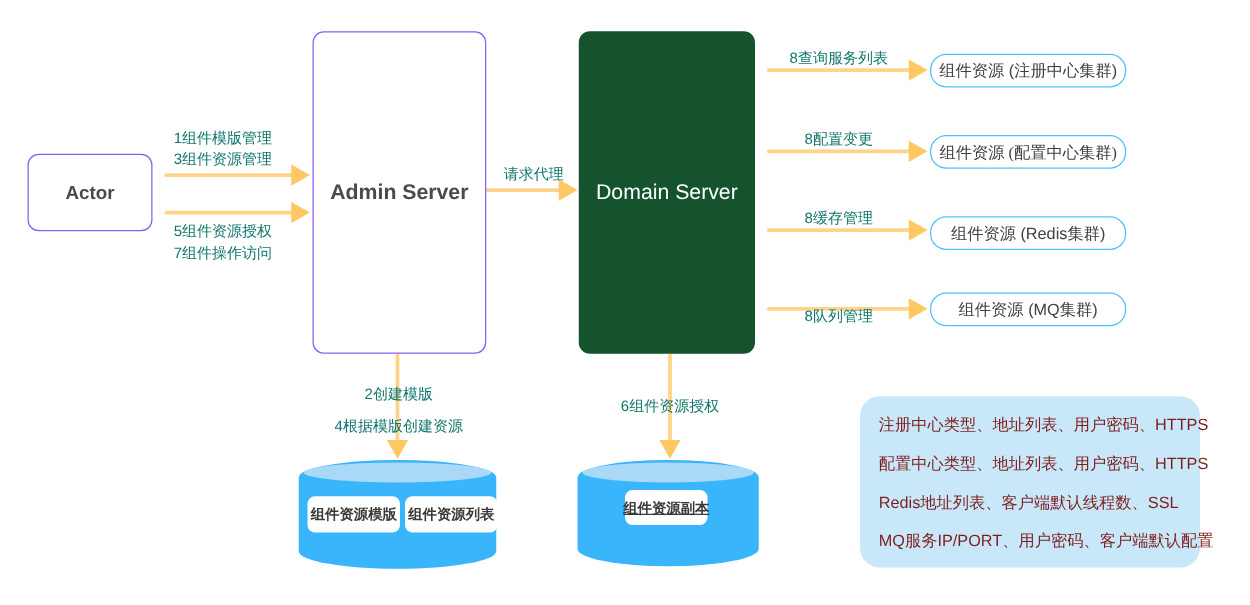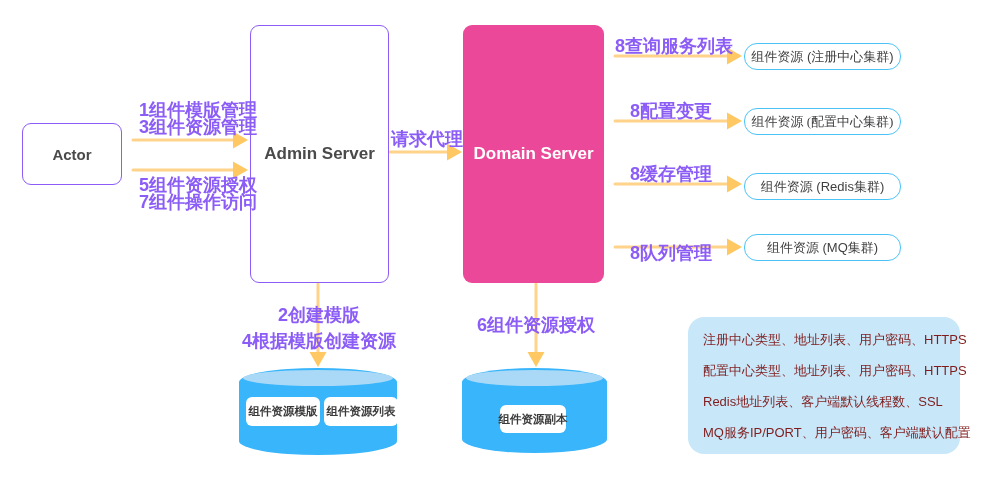--- a/index.html
+++ b/index.html
@@ -10,49 +10,49 @@
     color:#3f3f3f;
   }
   .abs { position:absolute; }
   svg.arrows { position:absolute; left:0; top:0; z-index:1; }
   .node { z-index:2; display:flex; align-items:center; justify-content:center; box-sizing:border-box; }
 
   
   .outline-box { background:#ffffff; border:1px solid #8b5cf6; border-radius:9px; }
   .actor-box   { left:22px; top:123px; width:100px; height:62px; font-size:15px; font-weight:bold; color:#4a4a4a; }
   .admin-box   { left:250px; top:25px; width:139px; height:258px; font-size:17px; font-weight:bold; color:#4a4a4a; }
-  .domain-box  { left:463px; top:25px; width:141px; height:258px; background:#ec4899; border-radius:9px;
-                 font-size:17px; font-weight:bold; color:#ffffff; }
+  .domain-box  { left:463px; top:25px; width:141px; height:258px; background:#14532d; border-radius:9px;
+                 font-size:17px; font-weight:normal; color:#ffffff; }
 
   
   .res-box { left:744px; width:157px; height:27px; background:#ffffff; border:1.5px solid #4cc3f7;
              border-radius:13px; font-size:13px; color:#3f3f3f; }
   .res-1 { top:43px; } .res-2 { top:108px;font-family:Liberation Serif, serif; } .res-3 { top:158px;margin-top:15px; } .res-4 { top:234px; }
 
   
-  .edge-label { z-index:2; font-size:18px; font-weight:700; color:#8b5cf6; line-height:17px; white-space:nowrap; }
+  .edge-label { z-index:2; font-size:12px; font-weight:400; color:#0f766e; line-height:17px; white-space:nowrap; }
   .lbl-top    { left:139px; top:102px; }
   .lbl-bottom { left:139px; top:177px; }
   .lbl-proxy  { left:384px; top:131px; width:86px; text-align:center; }
   .lbl-right  { left:615px; width:112px; text-align:center; }
   .lbl-r1 { top:38px; } .lbl-r2 { top:103px; } .lbl-r3 { top:166px; } .lbl-r4 { top:229px;margin-top:16px; }
   .lbl-create { left:230px; top:302px; width:178px; text-align:center; line-height:26px; }
   .lbl-auth   { left:446px; top:317px; width:180px; text-align:center; }
 
   
   .cylinder { z-index:2; }
   .cyl-fill { position:absolute; left:0; top:0; right:0; bottom:0; background:#38b5fb; border-radius:50% / 14px; }
   .cyl-top  { position:absolute; left:4px; right:4px; top:2px; height:16px; background:#a9d9f7; border-radius:50%; }
   .cyl-1 { left:239px; top:368px; width:158px; height:87px; }
   .cyl-2 { left:462px; top:368px; width:145px; height:85px; }
   .db-item { position:absolute; background:#ffffff; border-radius:6px; display:flex; align-items:center;
              justify-content:center; font-size:11.5px; font-weight:600; color:#3a3a3a; white-space:nowrap; }
   .db1-item1 { left:7px;  top:29px; width:74px; height:29px; }
   .db1-item2 { left:85px; top:29px; width:74px; height:29px; }
-  .db2-item1 { left:38px; top:37px; width:66px; height:28px; }
+  .db2-item1 { left:38px; top:24px; width:66px; height:28px;text-decoration:underline; }
 
   
   .note-box { left:688px; top:317px; width:272px; height:137px; background:#c8e8fa; border-radius:16px;
               z-index:2; box-sizing:border-box; padding:7px 10px 0 15px; }
   .note-line { font-size:13px; font-weight:500; color:#7f1d1d; line-height:31px; white-space:nowrap; }
 </style>
 </head>
 <body>
 
 <div class="canvas">

